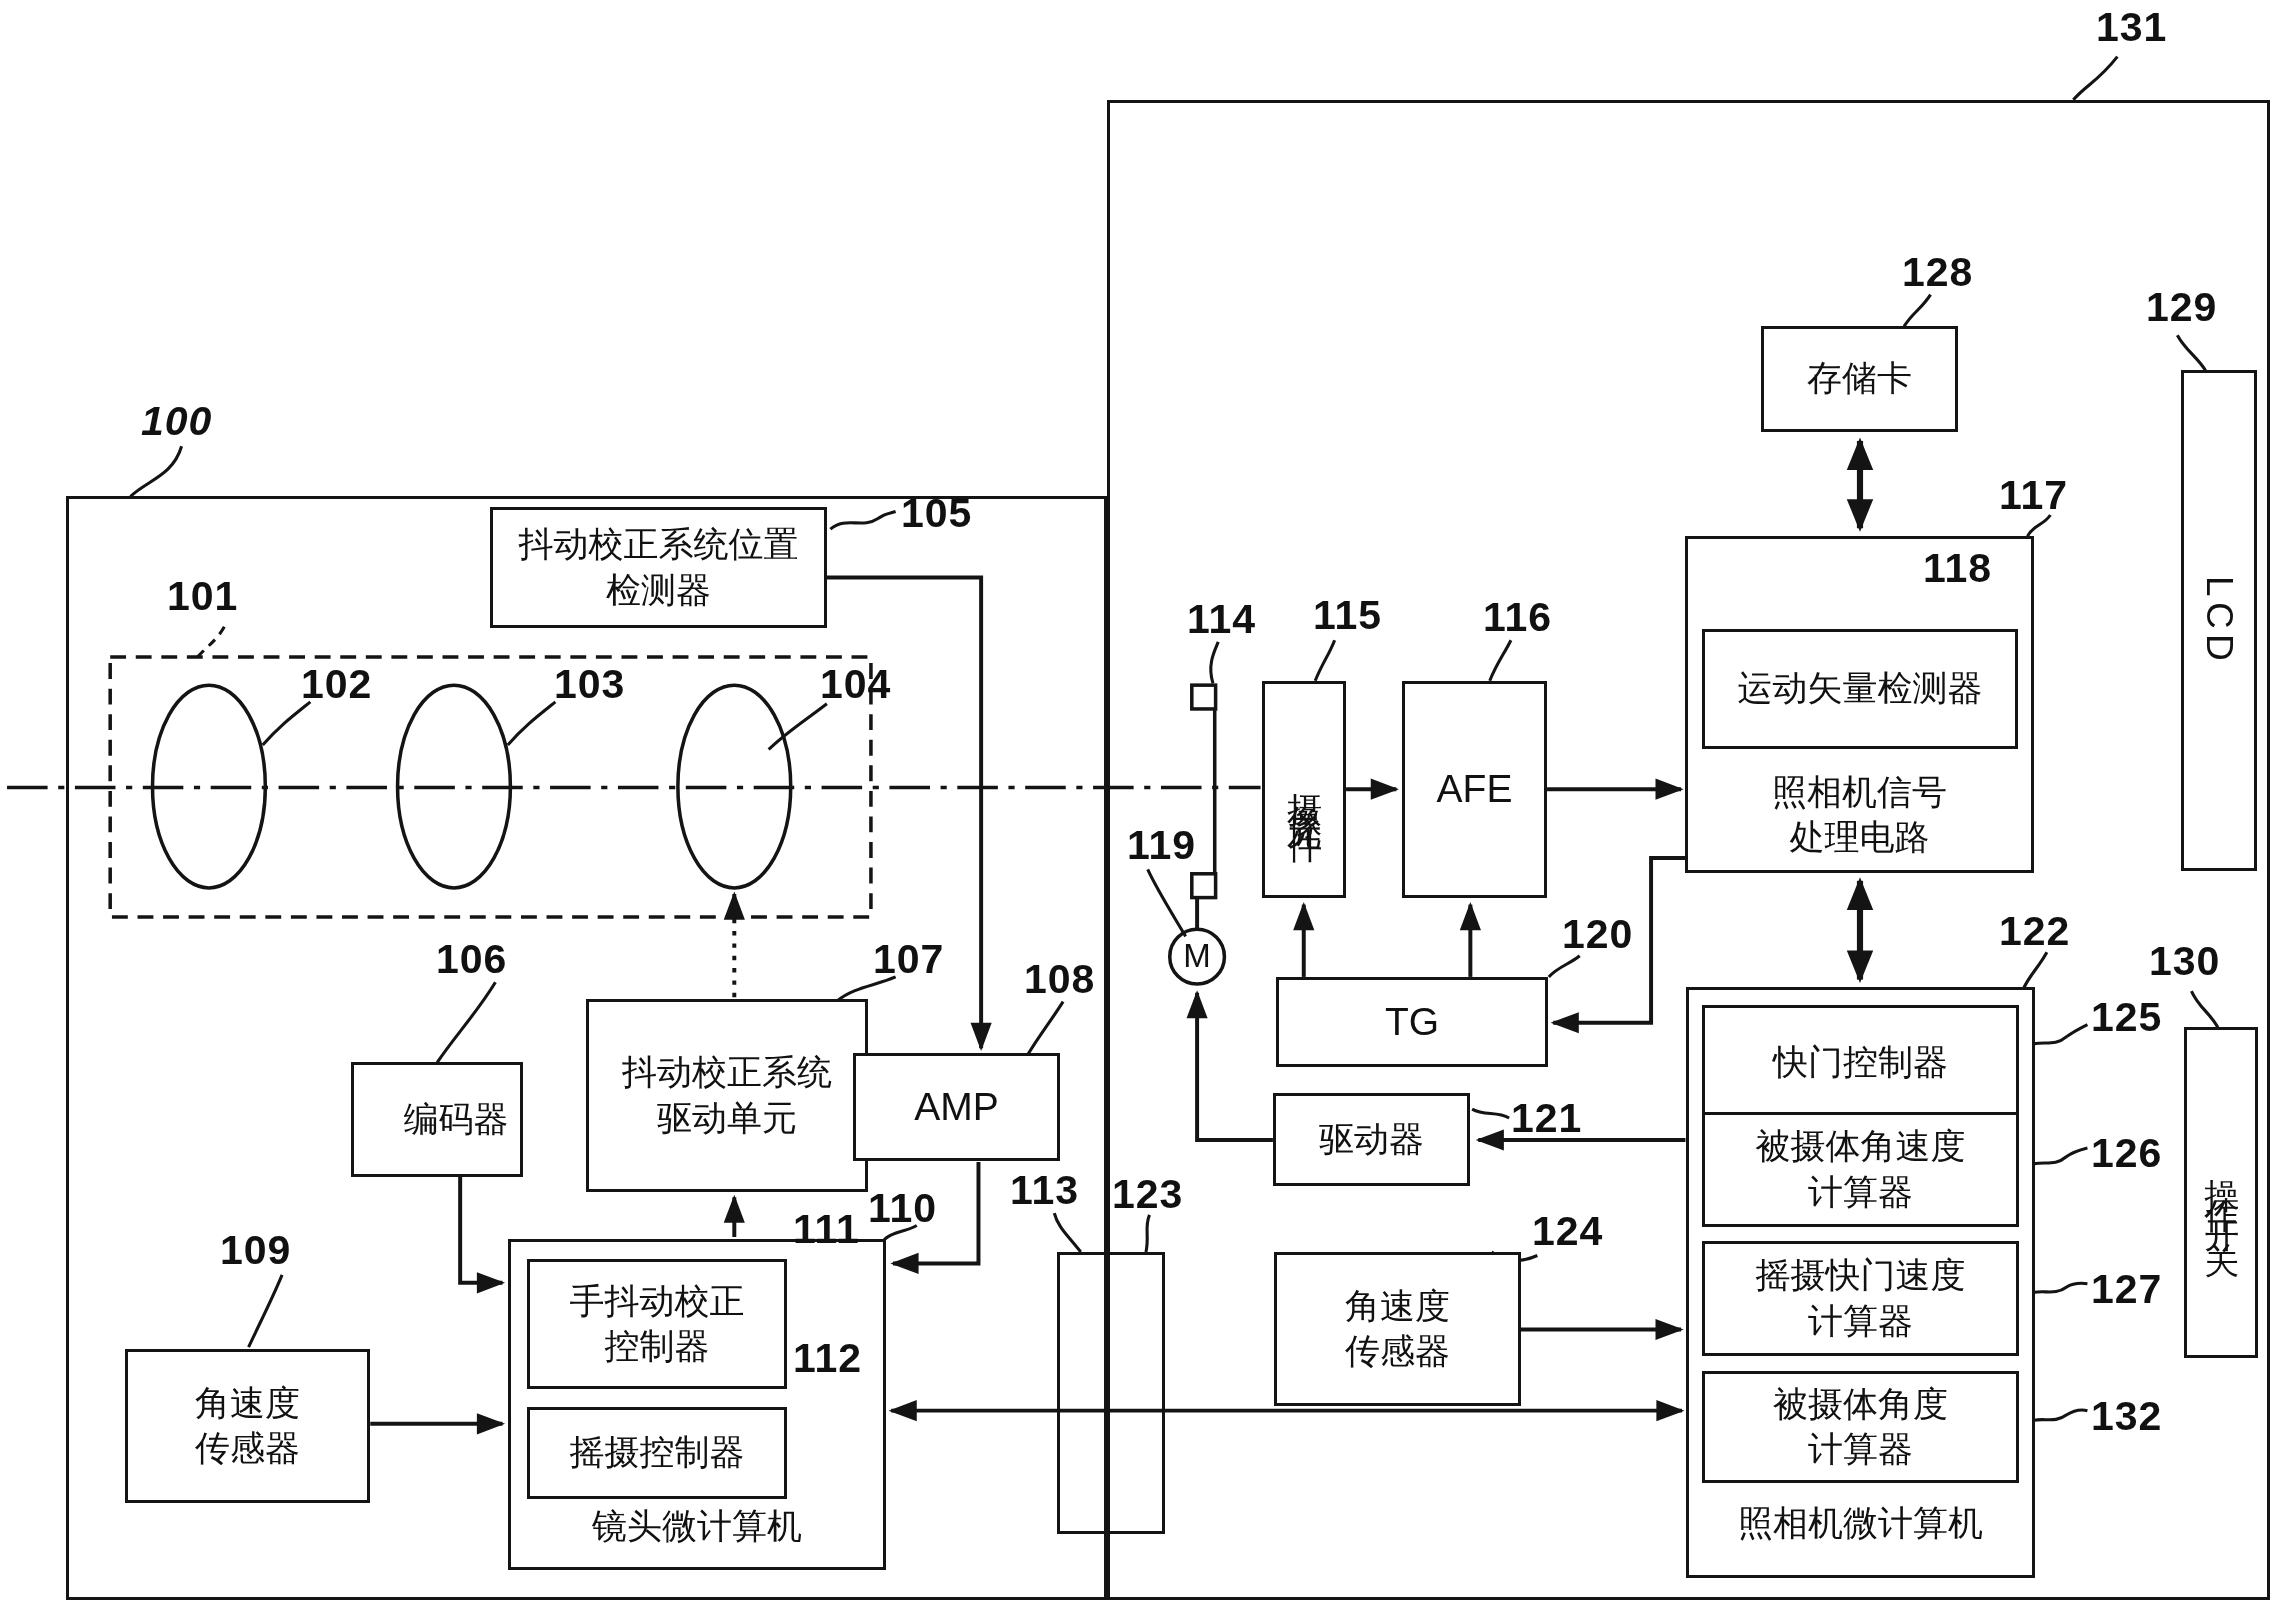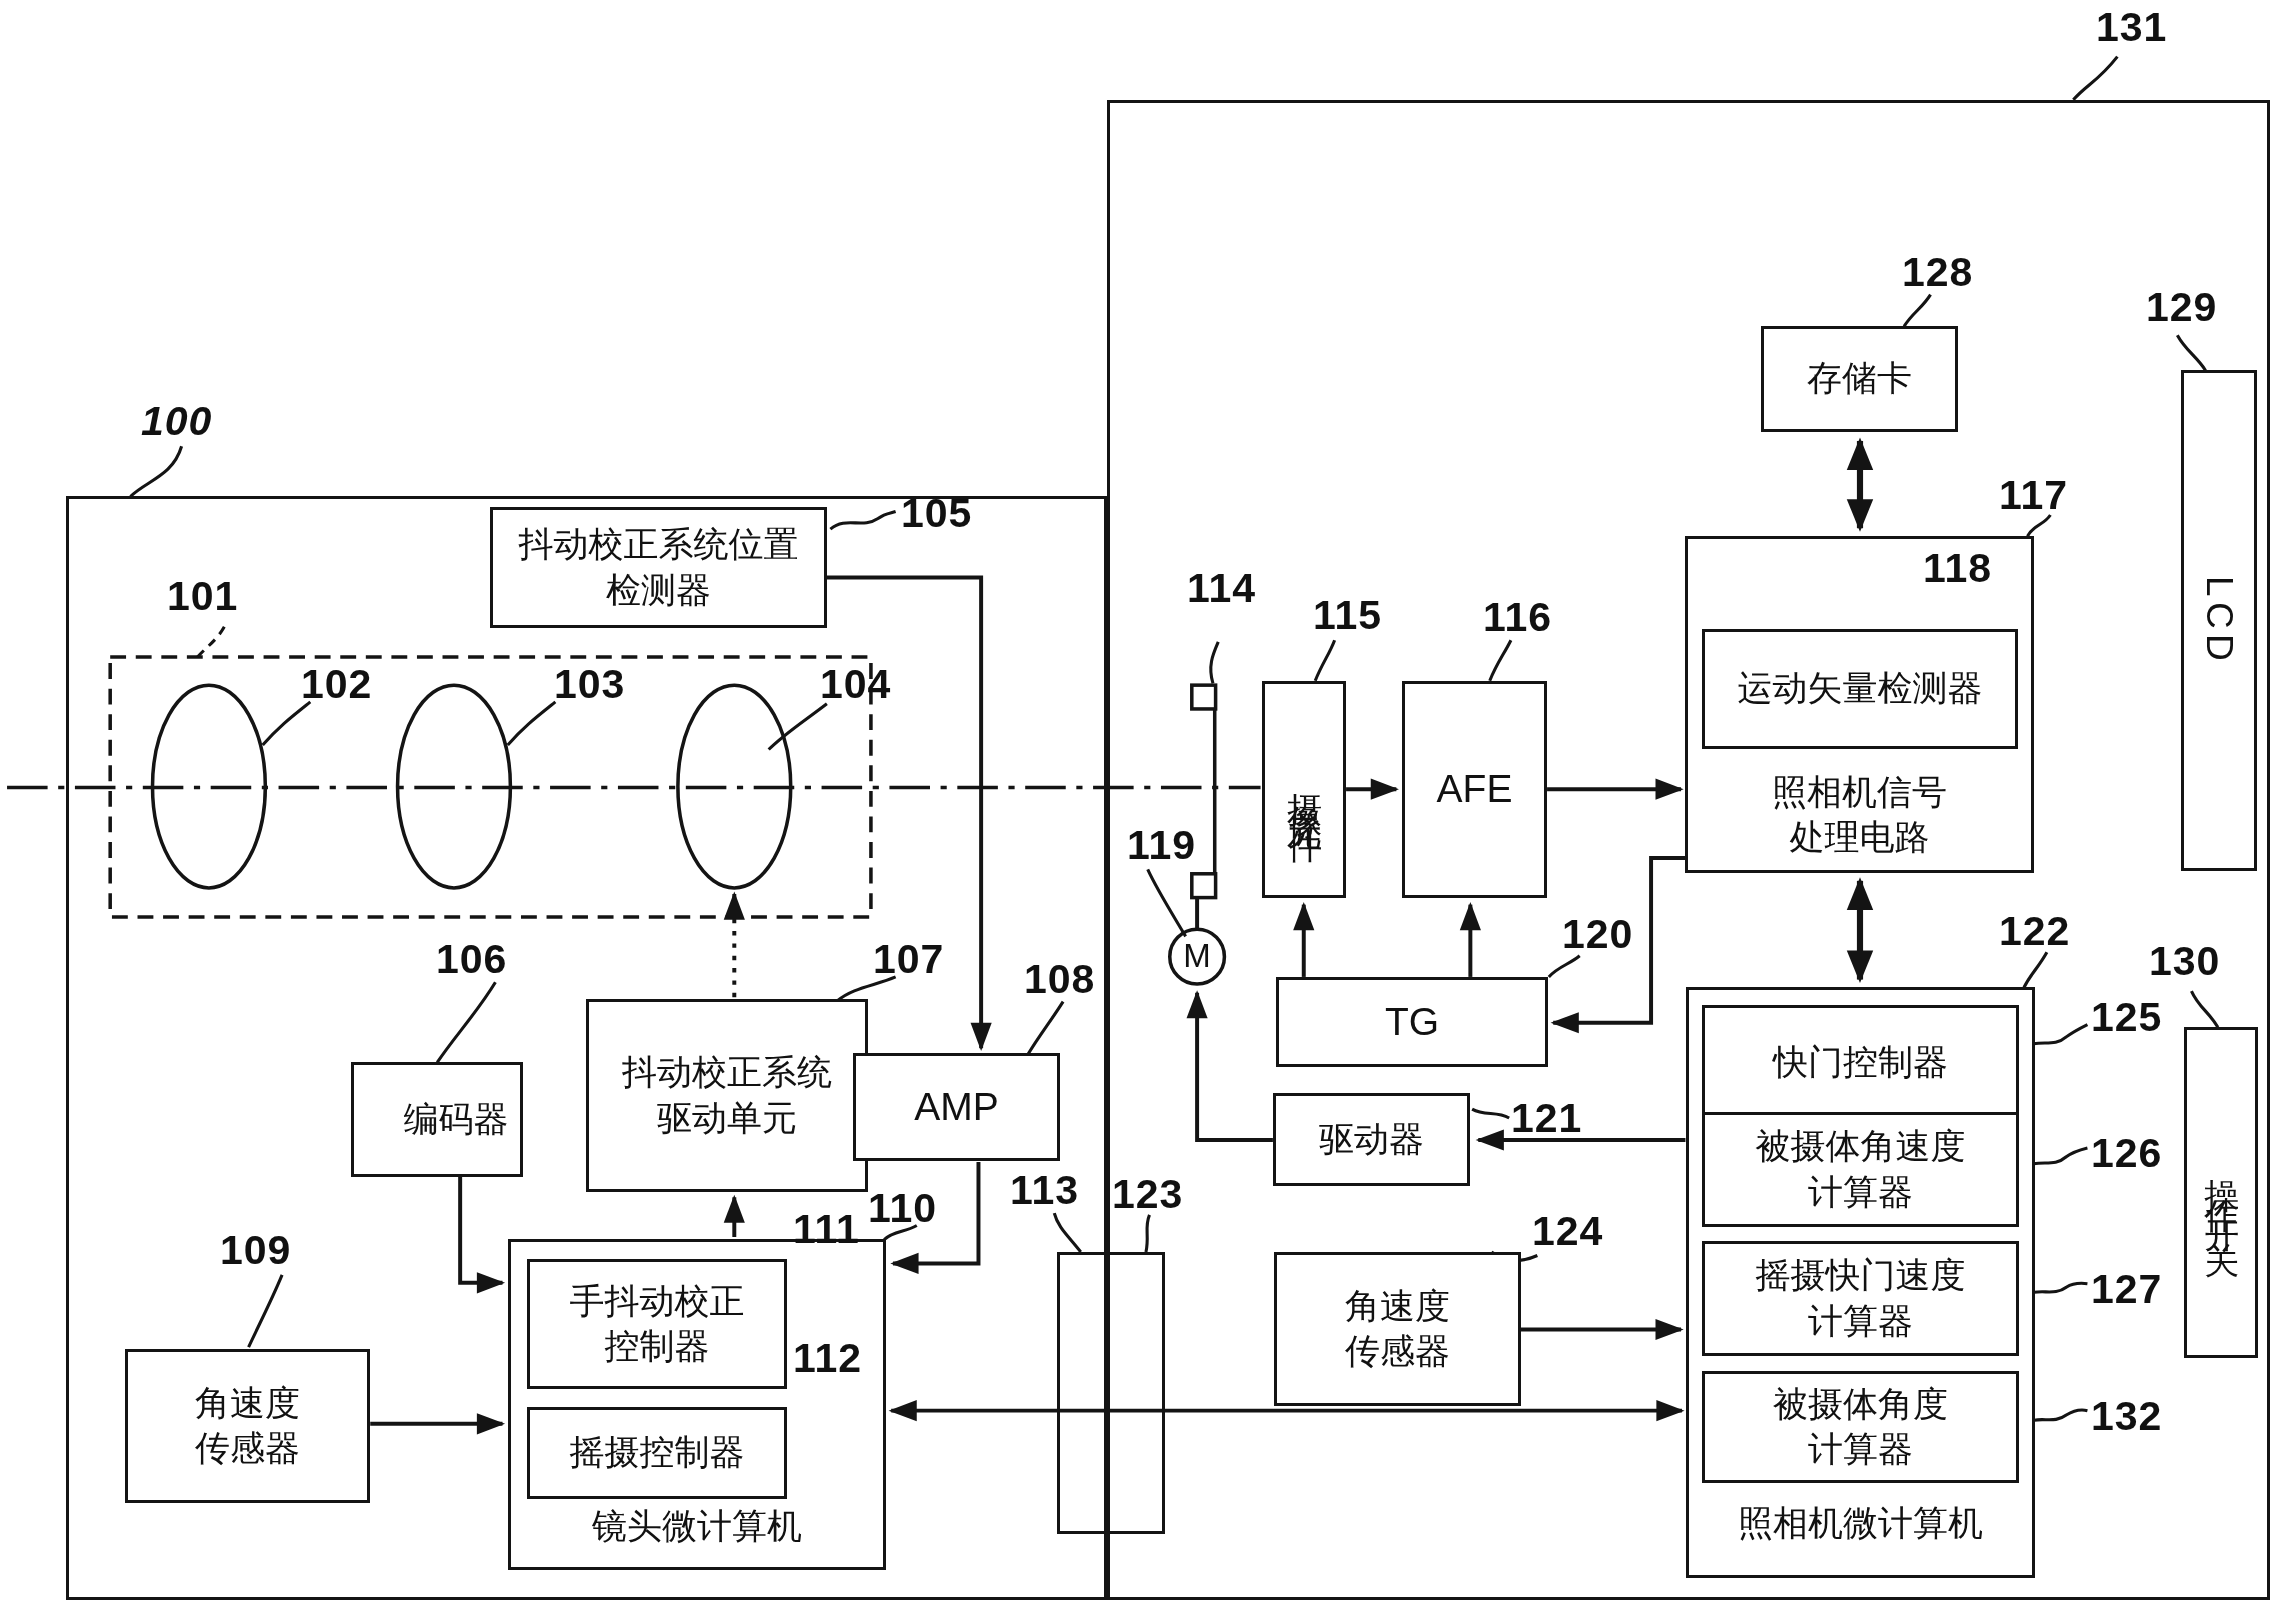--- a/index.html
+++ b/index.html
@@ -168,21 +168,21 @@
   <div class="ref" style="left:820px;top:661px;">104</div>
   <div class="ref" style="left:901px;top:490px;">105</div>
   <div class="ref" style="left:436px;top:936px;">106</div>
   <div class="ref" style="left:873px;top:936px;">107</div>
   <div class="ref" style="left:1024px;top:956px;">108</div>
   <div class="ref" style="left:220px;top:1227px;">109</div>
   <div class="ref" style="left:868px;top:1185px;">110</div>
   <div class="ref" style="left:793px;top:1206px;">111</div>
   <div class="ref" style="left:793px;top:1335px;">112</div>
   <div class="ref" style="left:1010px;top:1167px;">113</div>
-  <div class="ref" style="left:1187px;top:565px;">114</div>
+  <div class="ref" style="left:1187px;top:596px;">114</div>
   <div class="ref" style="left:1313px;top:592px;">115</div>
   <div class="ref" style="left:1483px;top:594px;">116</div>
   <div class="ref" style="left:1999px;top:472px;">117</div>
   <div class="ref" style="left:1923px;top:545px;">118</div>
   <div class="ref" style="left:1127px;top:822px;">119</div>
   <div class="ref" style="left:1562px;top:911px;">120</div>
   <div class="ref" style="left:1511px;top:1095px;">121</div>
   <div class="ref" style="left:1999px;top:908px;">122</div>
   <div class="ref" style="left:1112px;top:1171px;">123</div>
   <div class="ref" style="left:1532px;top:1208px;">124</div>

